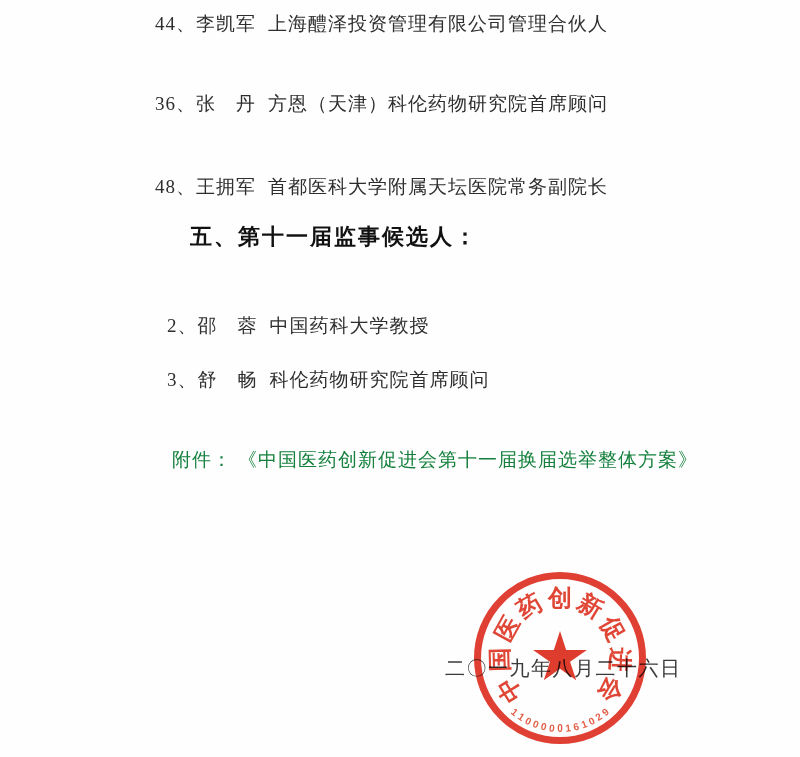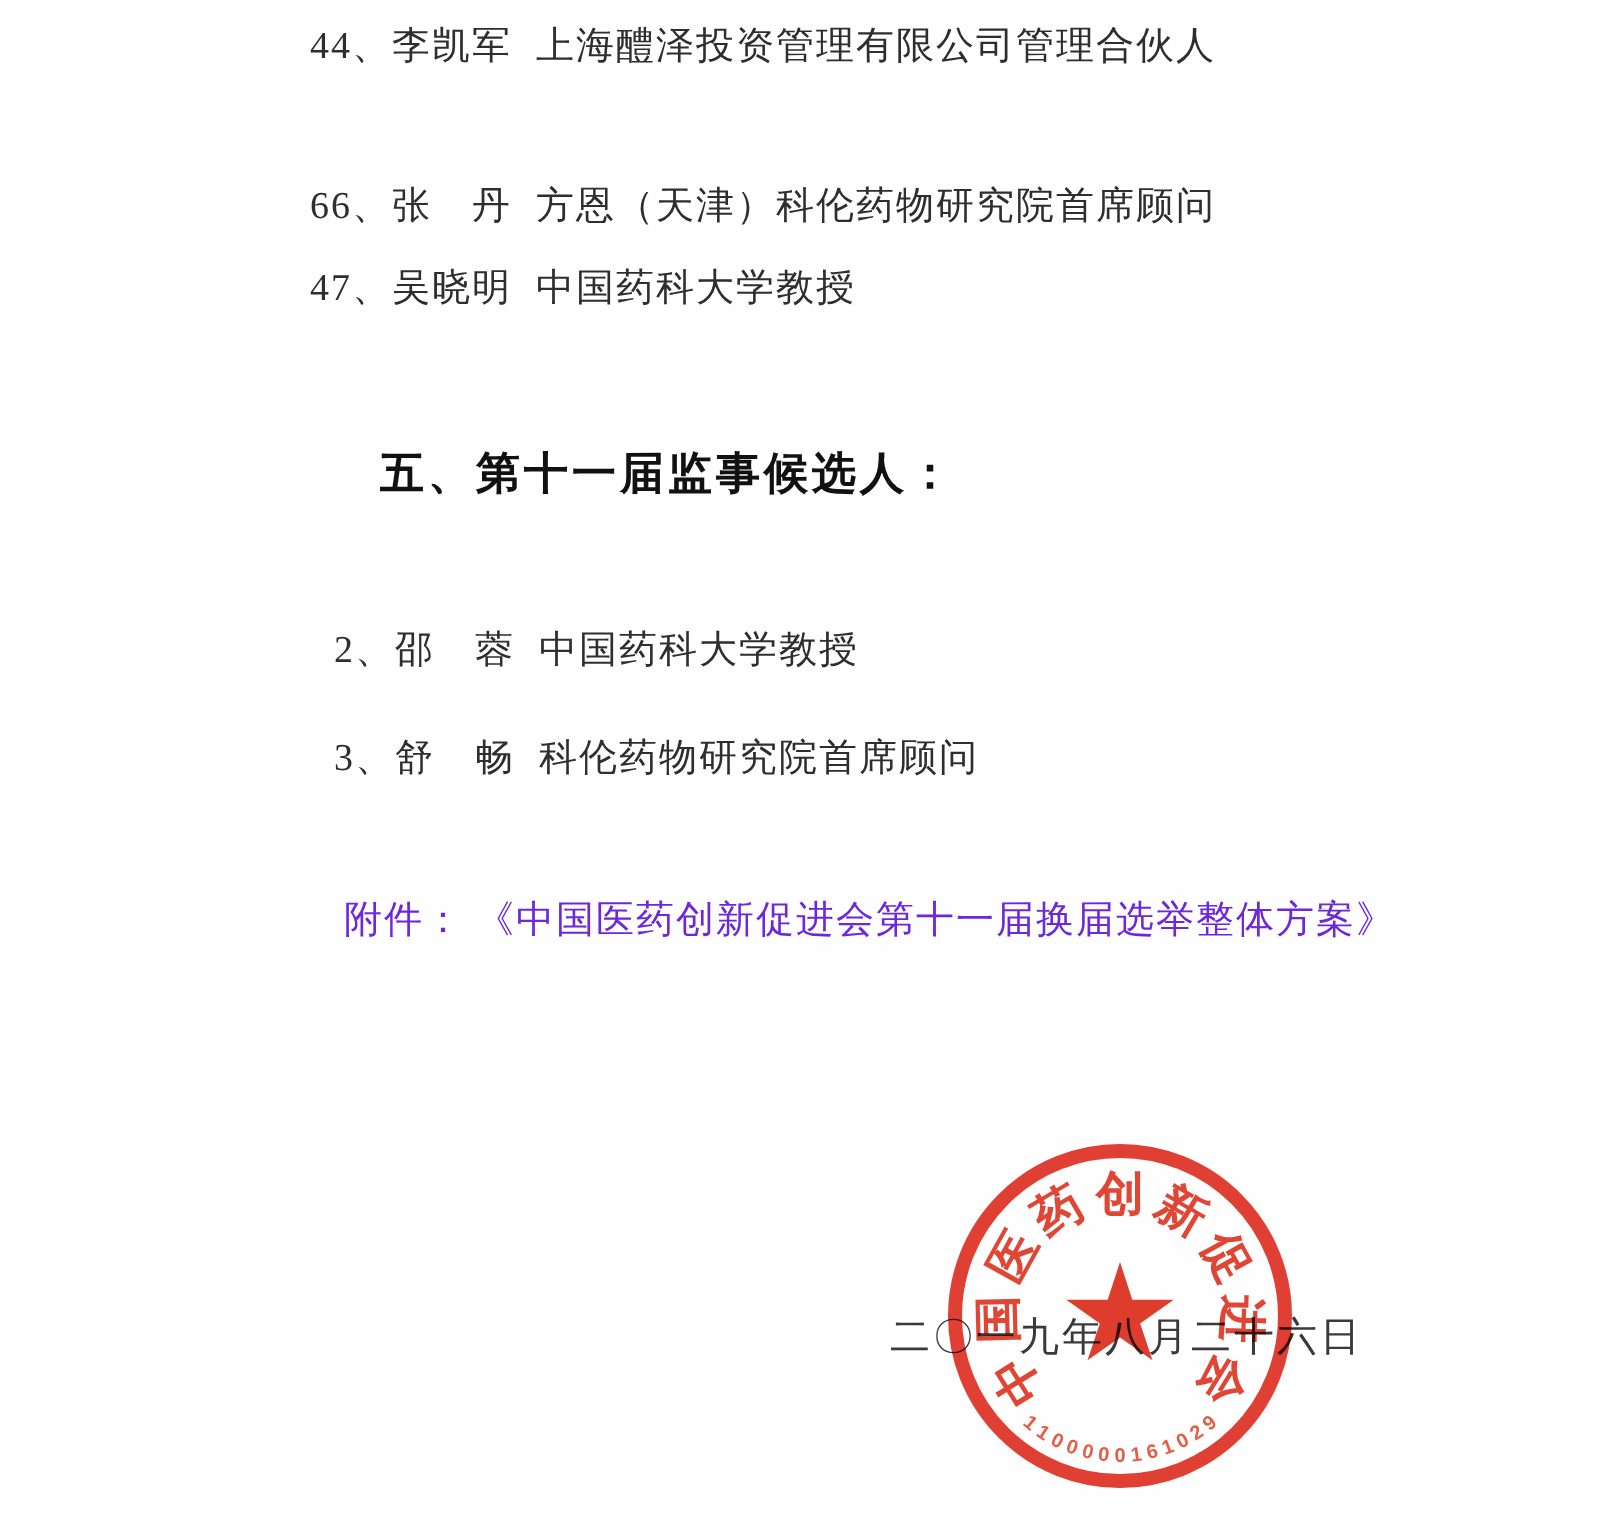--- a/index.html
+++ b/index.html
@@ -39,21 +39,21 @@
     color:#111;
     white-space:nowrap;
     margin-left:28px;
   }
   .attachment{
     position:absolute;
     left:172px;top:447px;
     font-size:19px;
     letter-spacing:1px;
     white-space:nowrap;
-    color:#6d28d9;
+    color:#15803d;
   }
   .attachment .att-text{margin-left:6px;}
   .date-line{
     position:absolute;
     left:445px;top:655px;
     font-size:20px;
     letter-spacing:1.5px;
     color:#3a3a3a;
     white-space:nowrap;
     z-index:2;
@@ -101,24 +101,24 @@
 </style>
 </head>
 <body>
 
 <div class="page">
 
   <div class="row" style="top:13px">
     <span class="num">44、</span><span class="nm">李凯军</span><span class="ti">上海醴泽投资管理有限公司管理合伙人</span>
   </div>
   <div class="row" style="top:93px">
-    <span class="num">66、</span><span class="nm">张　丹</span><span class="ti">方恩（天津）科伦药物研究院首席顾问</span>
+    <span class="num">36、</span><span class="nm">张　丹</span><span class="ti">方恩（天津）科伦药物研究院首席顾问</span>
   </div>
-  <div class="row" style="top:134px">
-    <span class="num">47、</span><span class="nm">吴晓明</span><span class="ti">中国药科大学教授</span>
+  <div class="row" style="top:176px">
+    <span class="num">48、</span><span class="nm">王拥军</span><span class="ti">首都医科大学附属天坛医院常务副院长</span>
   </div>
 
   <div class="heading">五、第十一届监事候选人：</div>
 
   <div class="row sub" style="top:315px">
     <span class="num">2、</span><span class="nm">邵　蓉</span><span class="ti">中国药科大学教授</span>
   </div>
   <div class="row sub" style="top:369px">
     <span class="num">3、</span><span class="nm">舒　畅</span><span class="ti">科伦药物研究院首席顾问</span>
   </div>

